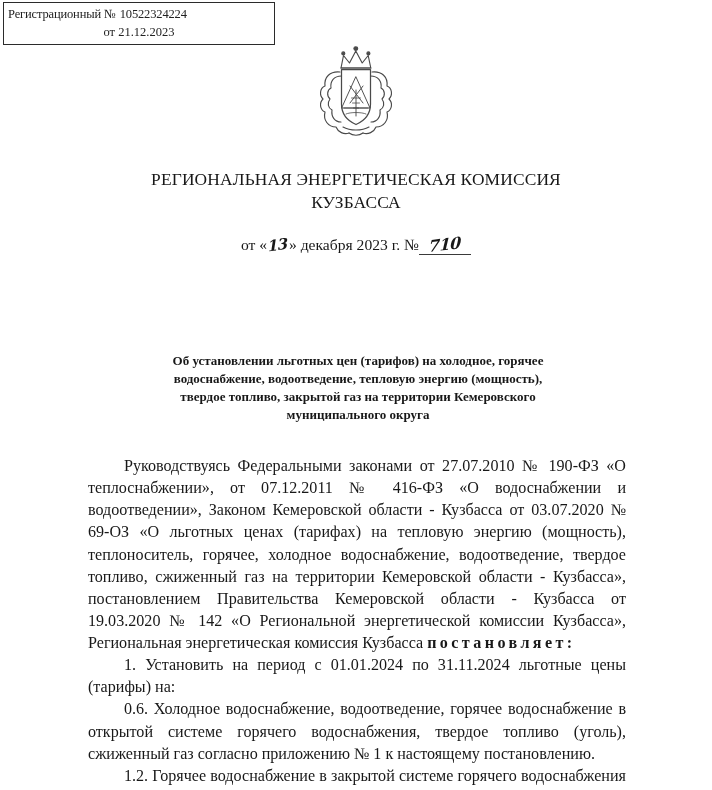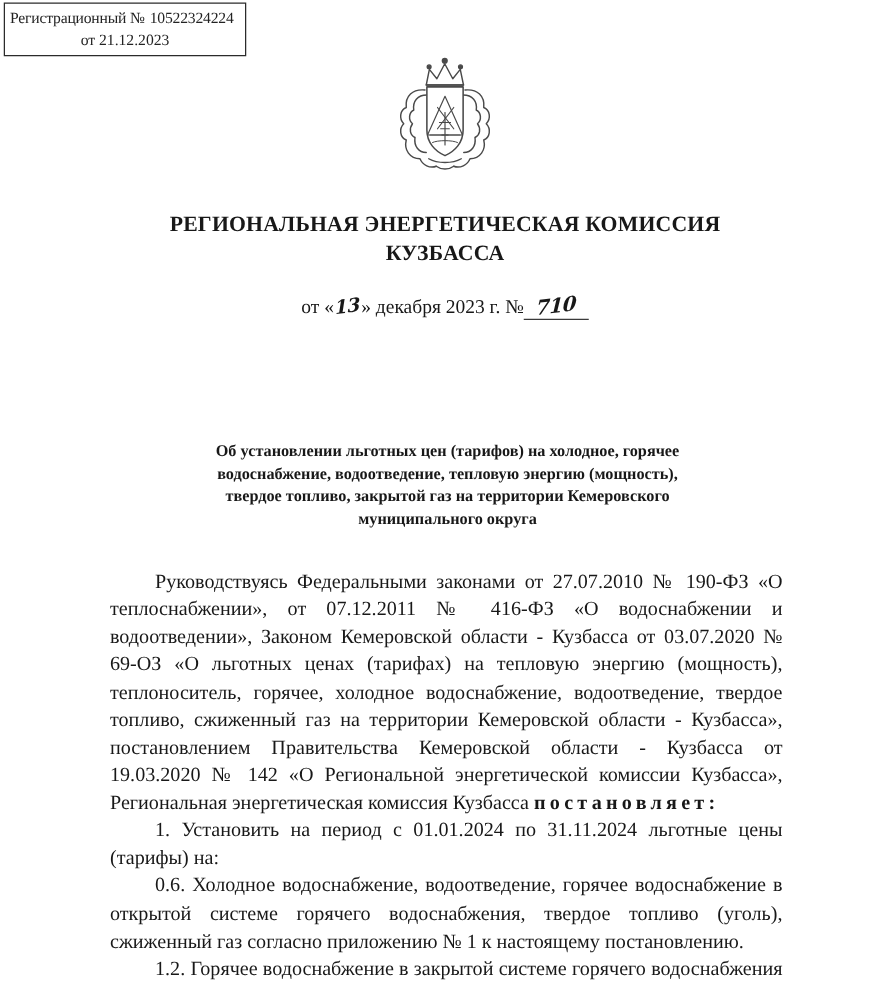--- a/index.html
+++ b/index.html
@@ -14,21 +14,21 @@
     font-family: "Liberation Serif", "DejaVu Serif", serif;
     color: #181818;
     position: relative;
   }
 
   
   .reg-stamp {
     position: absolute;
     left: 3px;
     top: 2px;
-    width: 194px;
+    width: 272px;
     border: 1px solid #2b2b2b;
     padding: 2px 4px 3px 4px;
     box-sizing: border-box;
     font-size: 12.5px;
     line-height: 1.45;
     color: #222;
   }
   .reg-line-1 {
     text-align: left;
     white-space: nowrap;
@@ -53,21 +53,21 @@
 
   
   .doc-header {
     position: absolute;
     left: 56px;
     right: 56px;
     top: 168px;
     text-align: center;
   }
   .org-title {
-    font-weight: bold;
+    font-weight: normal;
     font-size: 17.4px;
     line-height: 1.30;
     letter-spacing: 0.15px;
   }
   .doc-kind {
     margin-top: 27px;
     font-size: 16.2px;
     letter-spacing: 5.2px;
     text-indent: 5.2px;
   }

